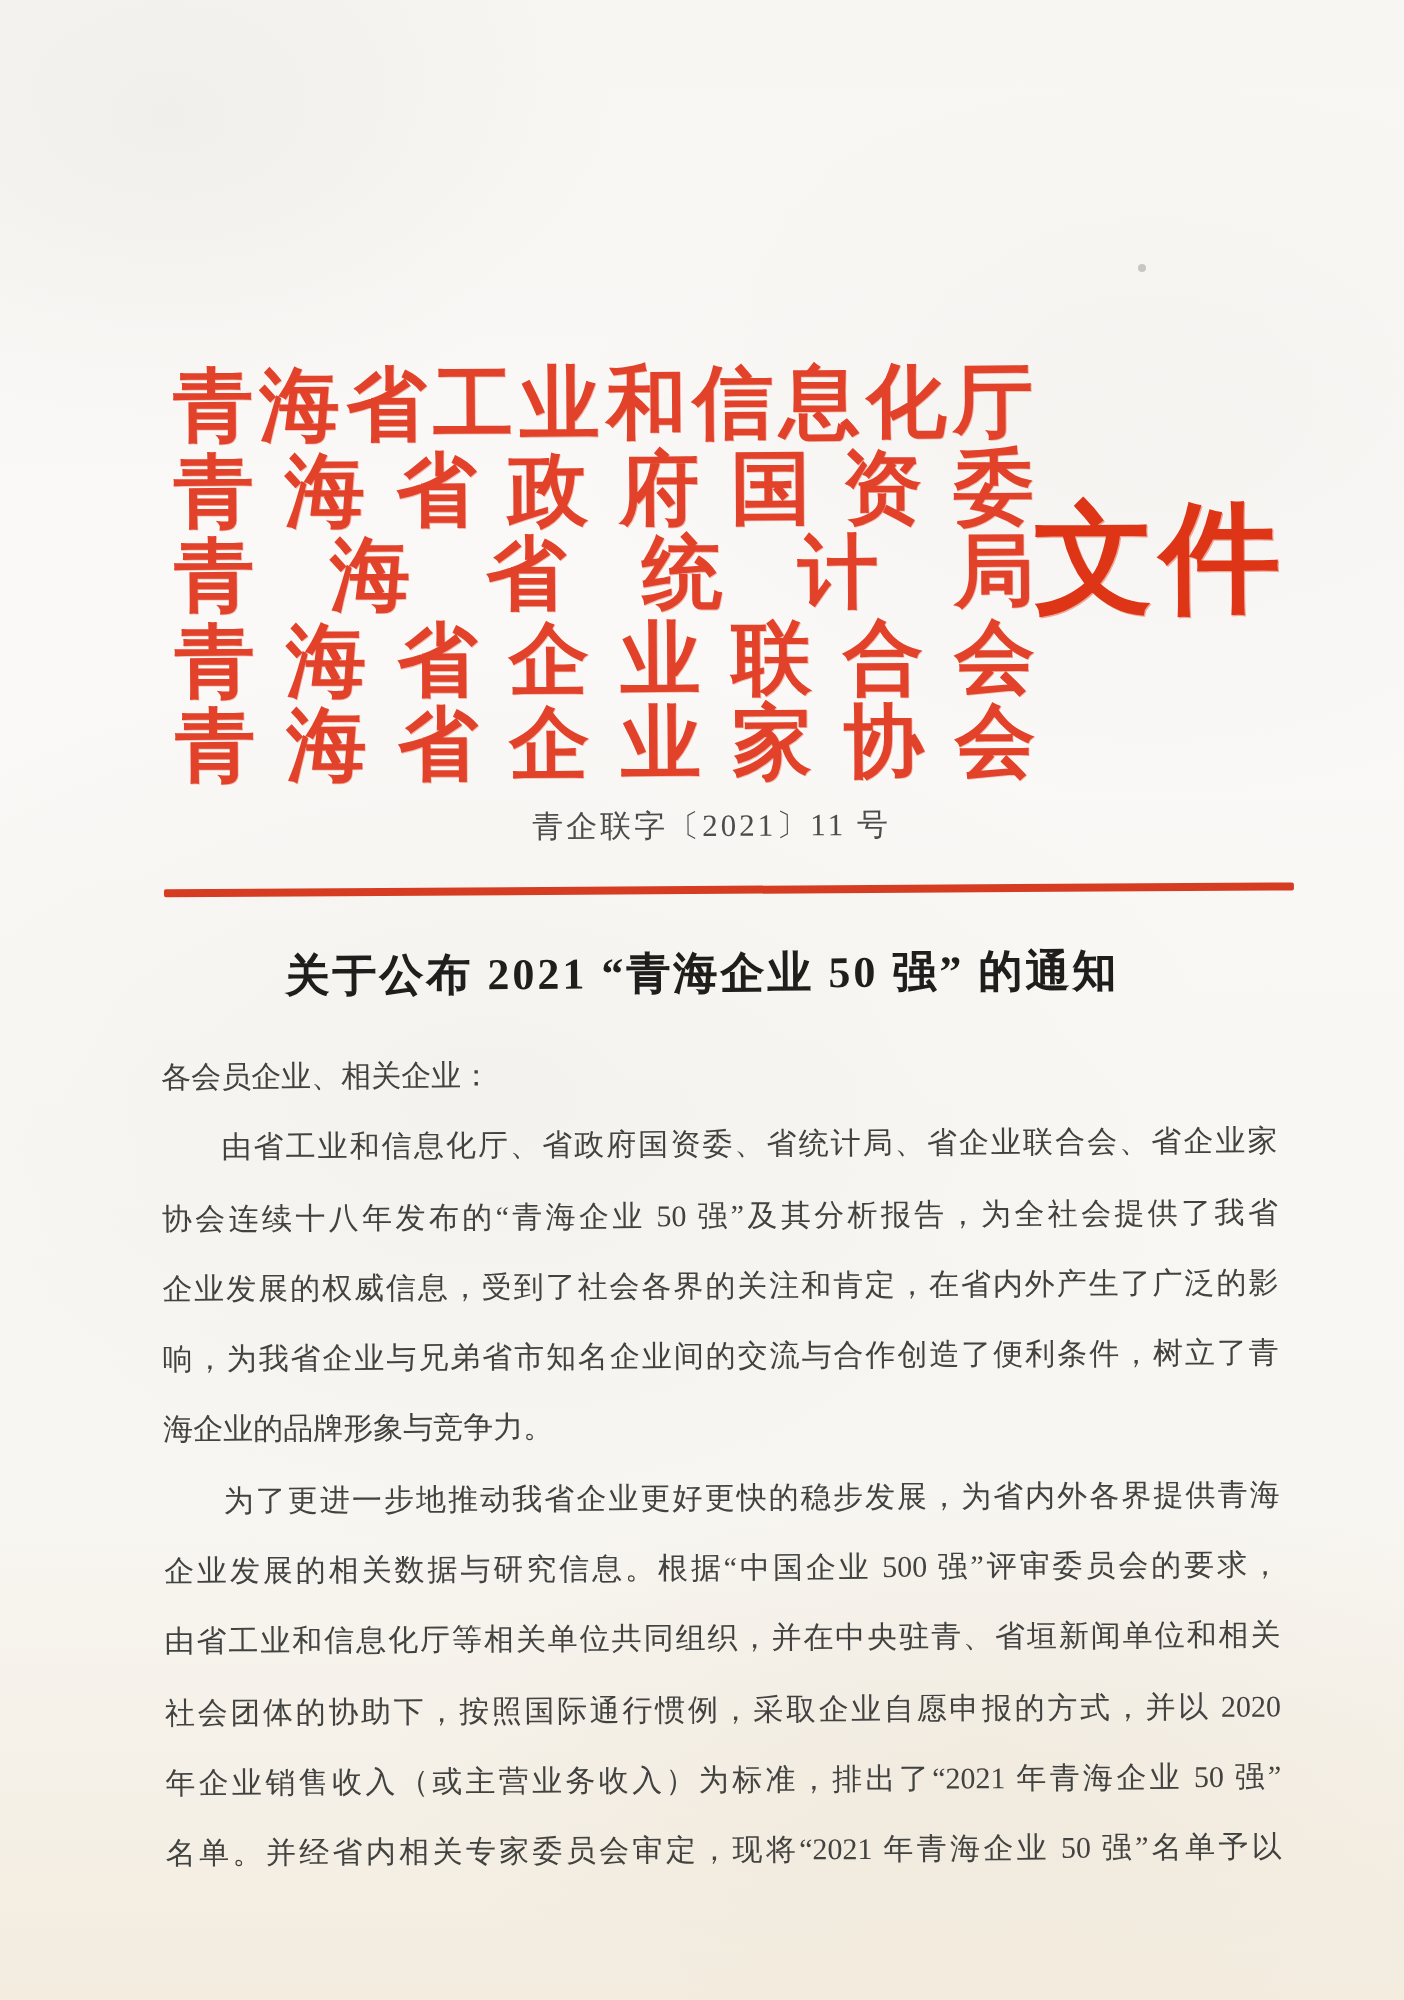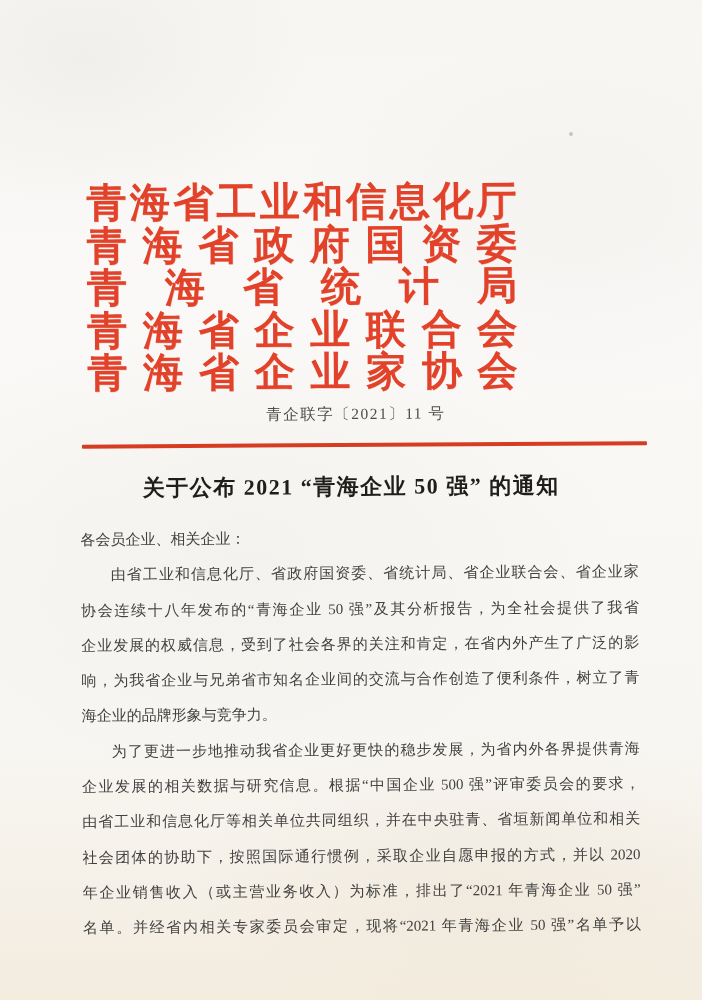--- a/index.html
+++ b/index.html
@@ -139,20 +139,21 @@
 
     <div class="org-lines">
 
     <div class="org-line">青海省工业和信息化厅</div>
         <div class="org-line">青海省政府国资委</div>
         <div class="org-line">青海省统计局</div>
         <div class="org-line">青海省企业联合会</div>
         <div class="org-line">青海省企业家协会</div>
       </div>
 
+    <div class="doc-type">文件</div>
 
     <div class="doc-number">青企联字〔2021〕11 号</div>
 
     <div class="red-rule"></div>
 
     <div class="doc-title">关于公布 2021 “青海企业 50 强” 的通知</div>
 
     <div class="doc-body">
 
     <div class="text-line start">各会员企业、相关企业：</div>

